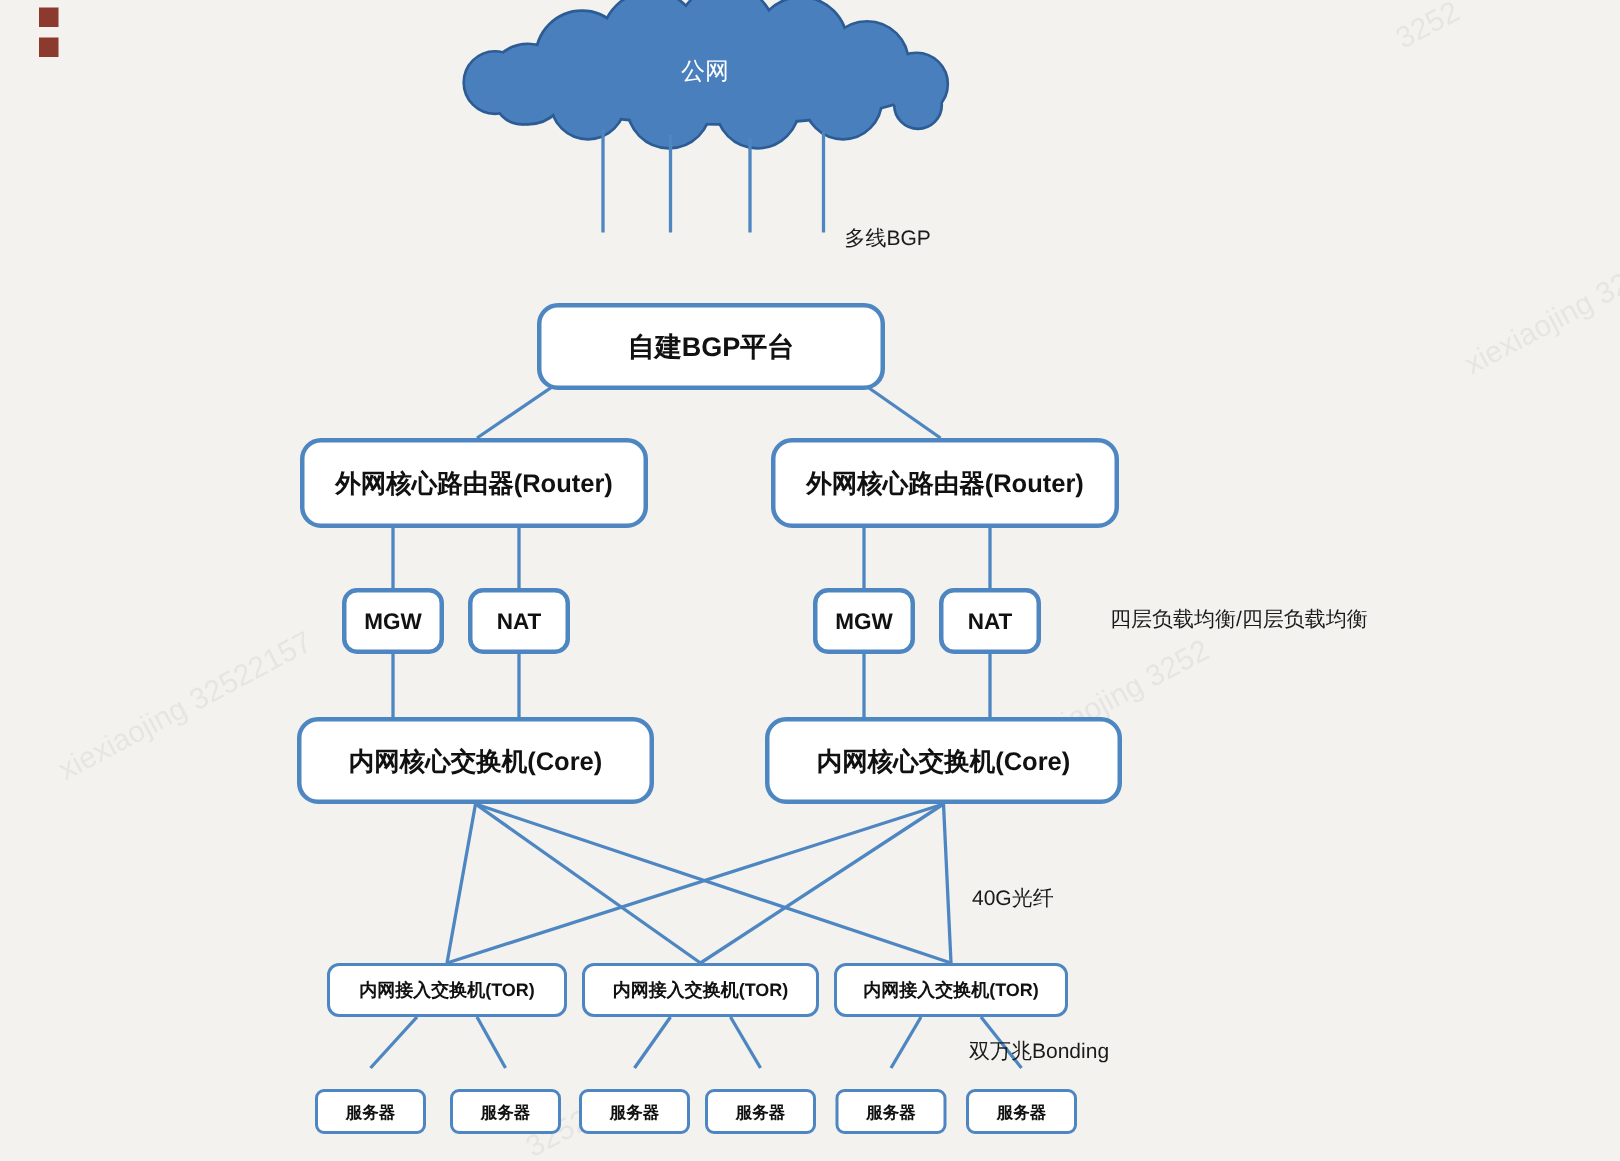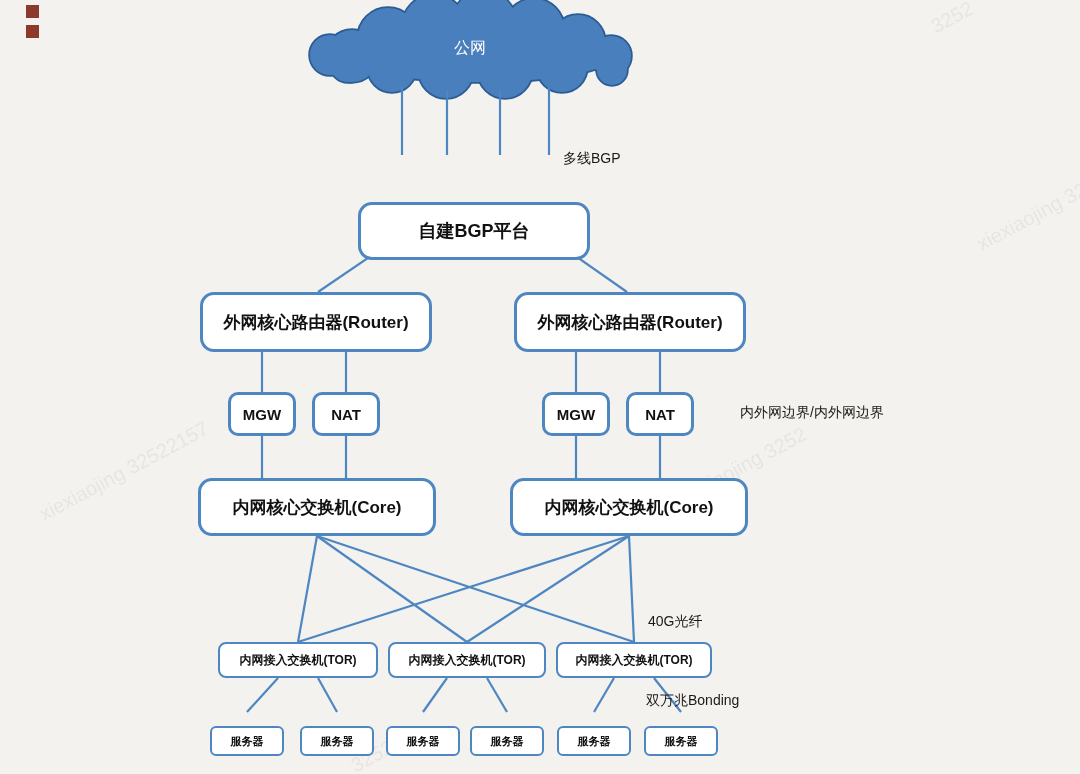--- a/index.html
+++ b/index.html
@@ -159,17 +159,17 @@
   <div class="node xs" style="left:556px;top:642px;width:156px;height:36px;">内网接入交换机(TOR)</div>
 
   <div class="node srv" style="left:210px;top:712px;width:74px;height:30px;">服务器</div>
   <div class="node srv" style="left:300px;top:712px;width:74px;height:30px;">服务器</div>
   <div class="node srv" style="left:386px;top:712px;width:74px;height:30px;">服务器</div>
   <div class="node srv" style="left:470px;top:712px;width:74px;height:30px;">服务器</div>
   <div class="node srv" style="left:557px;top:712px;width:74px;height:30px;">服务器</div>
   <div class="node srv" style="left:644px;top:712px;width:74px;height:30px;">服务器</div>
 
   <div class="annotation" style="left:563px;top:120px;margin-top:30px;">多线BGP</div>
-  <div class="annotation" style="left:740px;top:404px;">内外网边界/内外网边界</div>
-  <div class="annotation" style="left:648px;top:613px;">40G光纤</div>
+  <div class="annotation" style="left:740px;top:404px;">四层负载均衡/四层负载均衡</div>
+  <div class="annotation" style="left:648px;top:590px;">40G光纤</div>
   <div class="annotation" style="left:646px;top:692px;">双万兆Bonding</div>
 
 </div>
 
 </body></html>

